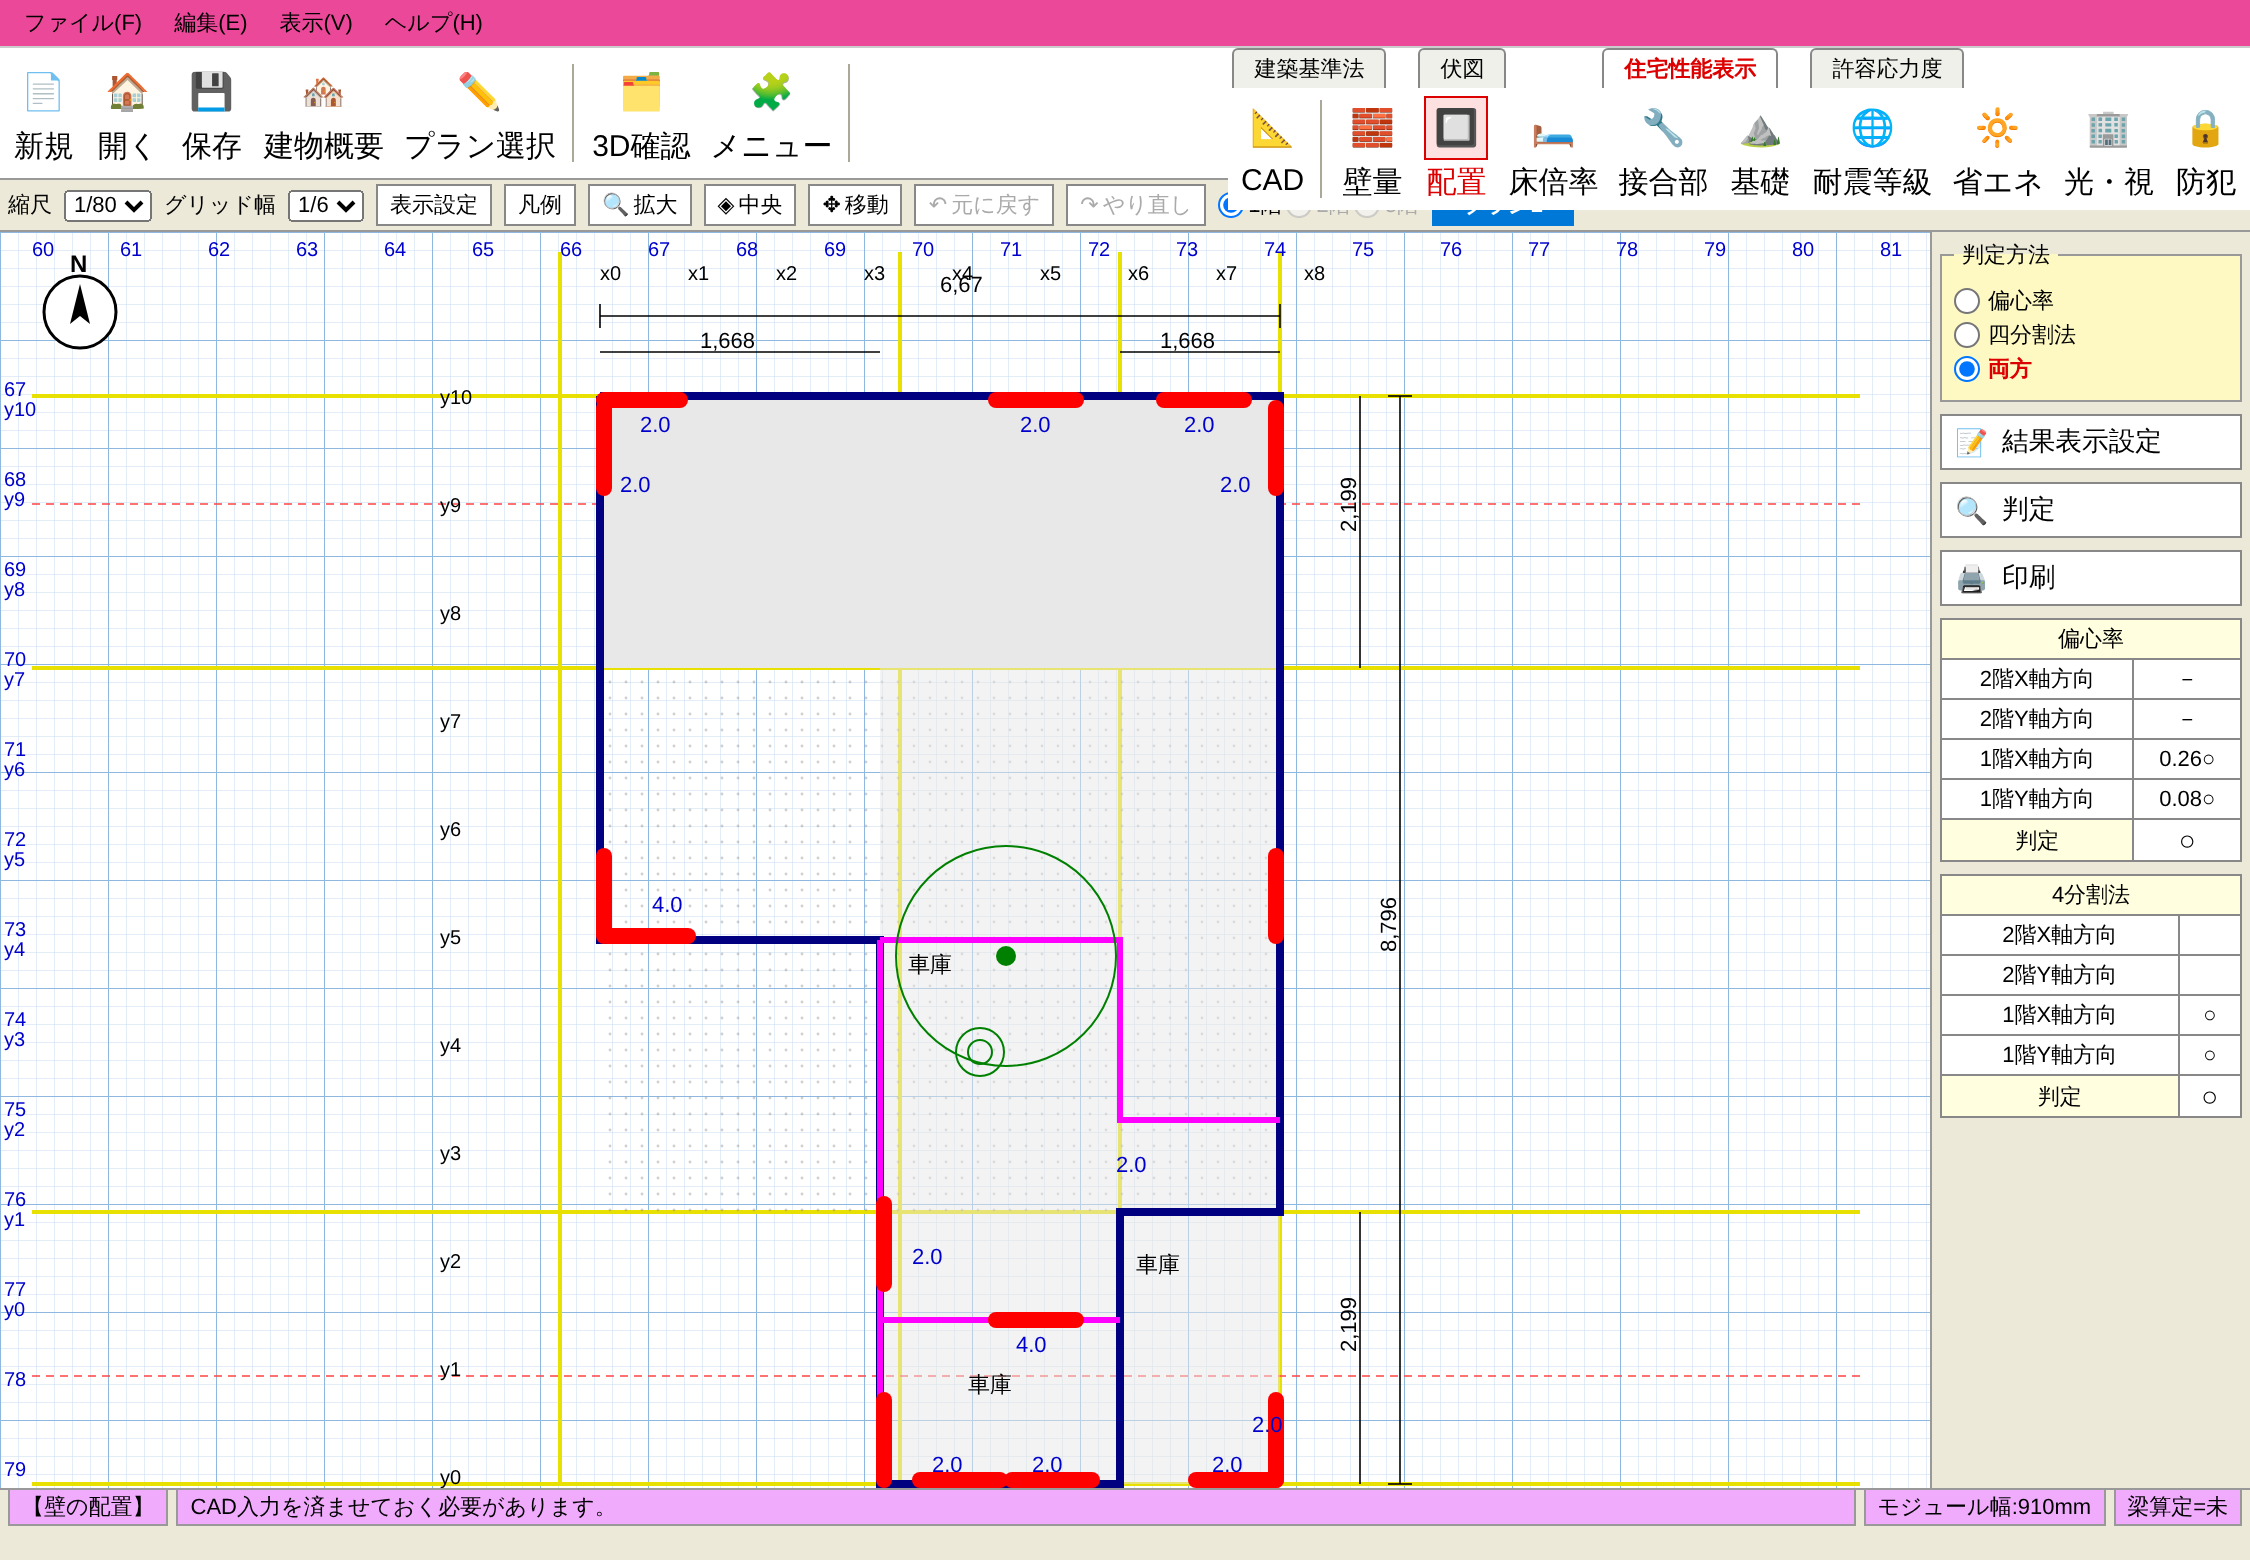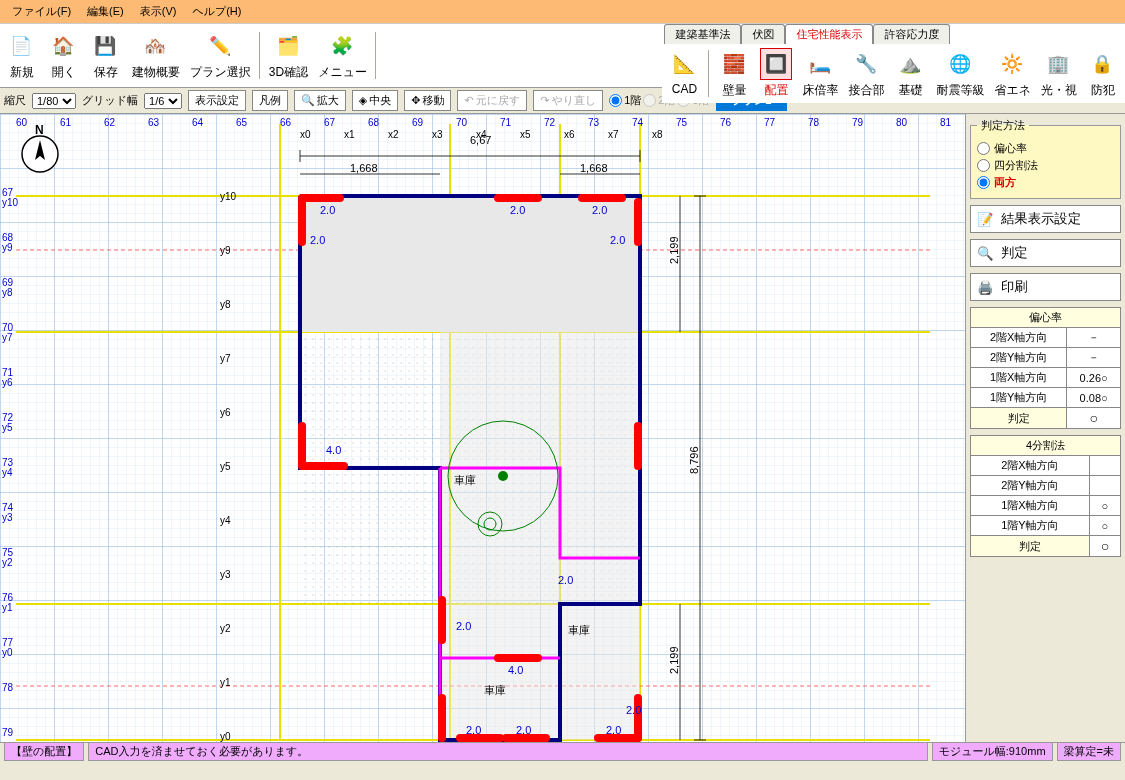--- a/index.html
+++ b/index.html
@@ -1,28 +1,28 @@
 <!DOCTYPE html>
 <html><head>
 <meta charset="utf-8">
 <style>
 * { box-sizing: border-box; margin: 0; padding: 0; }
 body { font-family: 'MS PGothic', sans-serif; font-size: 11px; background: #ece9d8; width: 1125px; height: 780px; overflow: hidden; }
-.menubar { background: #fdba74; display: flex; padding: 2px 4px; border-bottom: 1px solid #ccc; }
+.menubar { background: #ec4899; display: flex; padding: 2px 4px; border-bottom: 1px solid #ccc; }
 .menubar .menu-item { padding: 2px 8px; cursor: pointer; }
 .toolbar { display: flex; border-bottom: 1px solid #999; background: #fff; position: relative; }
 .tb-left { display: flex; padding: 4px 2px; gap: 2px; }
 .tb-btn { display: flex; flex-direction: column; align-items: center; padding: 2px 4px; cursor: pointer; min-width: 40px; }
 .tb-btn .icon { width: 32px; height: 32px; display: flex; align-items: center; justify-content: center; font-size: 18px; margin-bottom: 2px; }
-.tb-btn .txt { font-size: 12px; }
+.tb-btn .txt { font-size: 15px; }
 .tb-sep { width: 2px; border-left: 1px solid #aca899; border-right: 1px solid #fff; margin: 4px 2px; }
 .tb-right { position: absolute; right: 0; top: 0; display: flex; flex-direction: column; }
-.tab-row { display: flex; gap: 0; padding-left: 2px; }
+.tab-row { display: flex; gap: 16px; padding-left: 2px; }
 .tab-cell { border: 1px solid #888; border-bottom: none; border-radius: 3px 3px 0 0; padding: 2px 10px; text-align: center; cursor: pointer; background: #f0f0eb; font-size: 11px; }
-.tab-cell.active { color: #d00; font-weight: normal; background: #fff; }
+.tab-cell.active { color: #d00; font-weight: bold; background: #fff; margin-left: 32px; }
 .tb-icons-row { display: flex; padding: 2px 2px; gap: 2px; background: #fff; }
 .options-bar { display: flex; align-items: center; padding: 2px 4px; gap: 6px; background: #ece9d8; border-bottom: 1px solid #999; height: 26px;}
 .options-bar label { font-size: 11px; }
 .options-bar select { font-size: 11px; }
 .ob-btn { border: 1px solid #888; padding: 2px 6px; background: #fff; cursor: pointer; display: flex; align-items: center; gap:2px; }
 .plan-label { background: #0078d7; color: #fff; padding: 3px 16px; font-weight: bold; }
 .main { display: flex; height: 628px; }
 .canvas-area { flex: 1; background: #fff; position: relative; overflow: hidden; }
 .side-panel { width: 160px; background: #ece9d8; border-left: 1px solid #999; padding: 4px; display:flex; flex-direction:column; gap:6px; overflow:auto;}
 .grp { border: 1px solid #999; padding: 6px; background:#fef9c3;}

